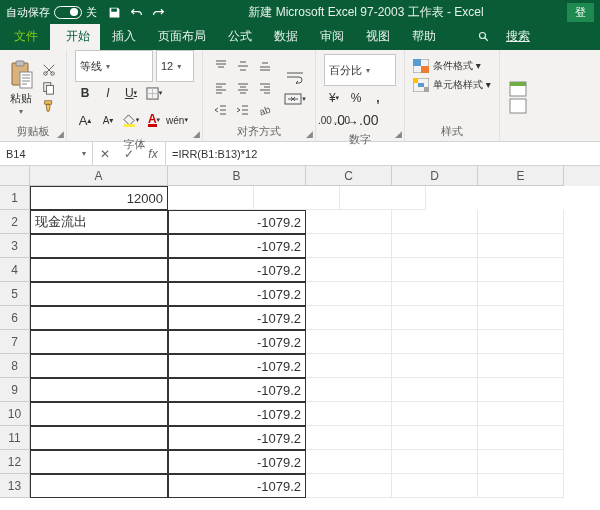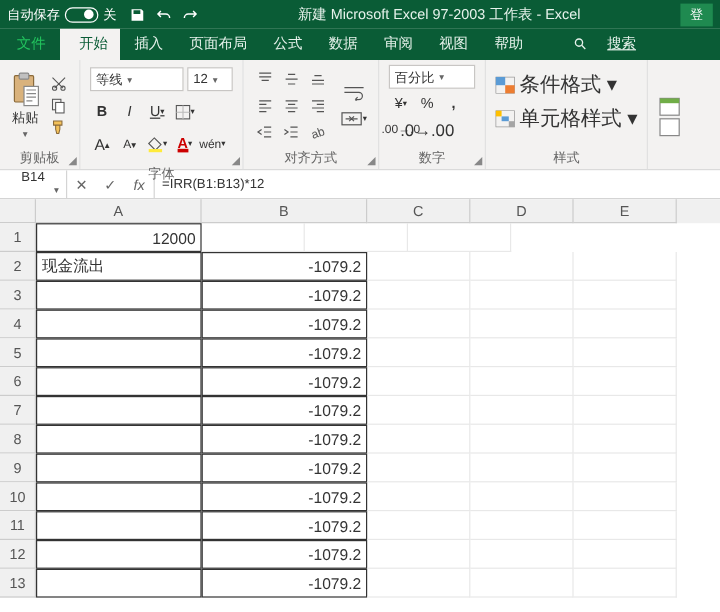--- a/index.html
+++ b/index.html
@@ -10,52 +10,52 @@
   .toggle { width: 28px; height: 13px; border: 1px solid #fff; border-radius: 8px; display: flex; align-items: center; padding: 0 3px; justify-content: flex-end; }
   .toggle-dot { width: 8px; height: 8px; border-radius: 50%; background: #fff; }
   .tb-icons { display: flex; gap: 8px; margin-left: 10px; }
   .tb-icon { width: 14px; height: 14px; display: flex; align-items: center; justify-content: center; cursor: pointer; }
   .title-center { flex: 1; text-align: center; font-size: 12px; color: #e6f2eb; }
   .login { background: #1f8a50; padding: 2px 8px; font-size: 11px; cursor: pointer; }
 
   .ribbon-tabs { background: #0a5c36; height: 26px; display: flex; align-items: flex-end; padding: 0 4px; gap: 2px; }
   .tab { color: #e6f2eb; padding: 4px 10px 5px; font-size: 12px; cursor: pointer; }
   .tab.active { background: #f3f2f1; color: #0a5c36; padding-left: 16px; }
-  .tab.file { color: #22c55e; }
+  .tab.file { color: #84cc16; }
   .search-tab { display: flex; align-items: center; gap: 16px; margin-left: 20px; text-decoration: underline; }
 
   .ribbon { background: #f3f2f1; border-bottom: 1px solid #d4d4d4; height: 92px; display: flex; }
   .group { border-right: 1px solid #e1e1e1; padding: 4px 8px 2px; display: flex; flex-direction: column; justify-content: space-between; }
   .group-label { text-align: center; font-size: 11px; color: #666; padding-top: 2px; }
   .group-body { flex: 1; display: flex; align-items: center; gap: 6px; }
 
   .clipboard-btn { display: flex; flex-direction: column; align-items: center; cursor: pointer; gap: 1px; }
   .paste-icon { width: 26px; height: 30px; }
   .mini-col { display: flex; flex-direction: column; gap: 2px; }
   .mini-btn { width: 18px; height: 16px; display: flex; align-items: center; justify-content: center; cursor: pointer; }
 
   .font-group .row { display: flex; align-items: center; gap: 3px; margin-bottom: 3px; }
-  .combo { border: 1px solid #c8c6c4; background: #fff; height: 20px; display: flex; align-items: center; padding: 0 4px; font-size: 11px; cursor: pointer; }
+  .combo { border: 1px solid #c8c6c4; background: #fff; height: 32px; display: flex; align-items: center; padding: 0 4px; font-size: 11px; cursor: pointer; }
   .combo .dd { margin-left: 4px; font-size: 8px; color: #666; }
   .fbtn { width: 20px; height: 20px; display: flex; align-items: center; justify-content: center; cursor: pointer; font-size: 12px; }
 
   .align-group .grid3 { display: grid; grid-template-columns: repeat(3, 20px); grid-auto-rows: 20px; gap: 2px; }
   .abtn { display: flex; align-items: center; justify-content: center; cursor: pointer; }
 
   .num-group .col { display: flex; flex-direction: column; gap: 2px; }
   .num-row { display: flex; gap: 2px; }
 
-  .style-item { display: flex; align-items: center; gap: 4px; cursor: pointer; font-size: 17px; padding: 1px 0; }
+  .style-item { display: flex; align-items: center; gap: 4px; cursor: pointer; font-size: 10px; padding: 1px 0; }
   .style-ico { width: 16px; height: 14px; }
 
   .corner { position: absolute; right: 2px; bottom: 2px; font-size: 9px; color: #888; cursor: pointer; }
   .group { position: relative; }
 
   .formula-bar { height: 24px; border-bottom: 1px solid #d4d4d4; display: flex; align-items: stretch; background: #fff; }
-  .name-box { width: 56px; border-right: 1px solid #d4d4d4; display: flex; align-items: center; padding: 0 6px; font-size: 11px; flex-direction: column; }
+  .name-box { width: 93px; border-right: 1px solid #d4d4d4; display: flex; align-items: center; padding: 0 6px; font-size: 11px; }
   .name-dd { font-size: 8px; color: #666; margin-left: auto; cursor: pointer; }
   .fb-btns { display: flex; align-items: center; border-right: 1px solid #d4d4d4; }
   .fb-btn { width: 24px; display: flex; align-items: center; justify-content: center; cursor: pointer; color: #666; font-size: 12px; }
   .fb-input { flex: 1; display: flex; align-items: center; padding: 0 6px; font-size: 11px; }
 
   .sheet { position: relative; }
   .hdr-row { display: flex; height: 20px; background: #f0f0f0; }
   .corner-cell { width: 30px; border-right: 1px solid #ccc; border-bottom: 1px solid #ccc; background: #f0f0f0; cursor: pointer; }
   .col-hdr { border-right: 1px solid #ccc; border-bottom: 1px solid #ccc; display: flex; align-items: center; justify-content: center; font-size: 12px; color: #555; cursor: pointer; }
   .row { display: flex; height: 24px; }

